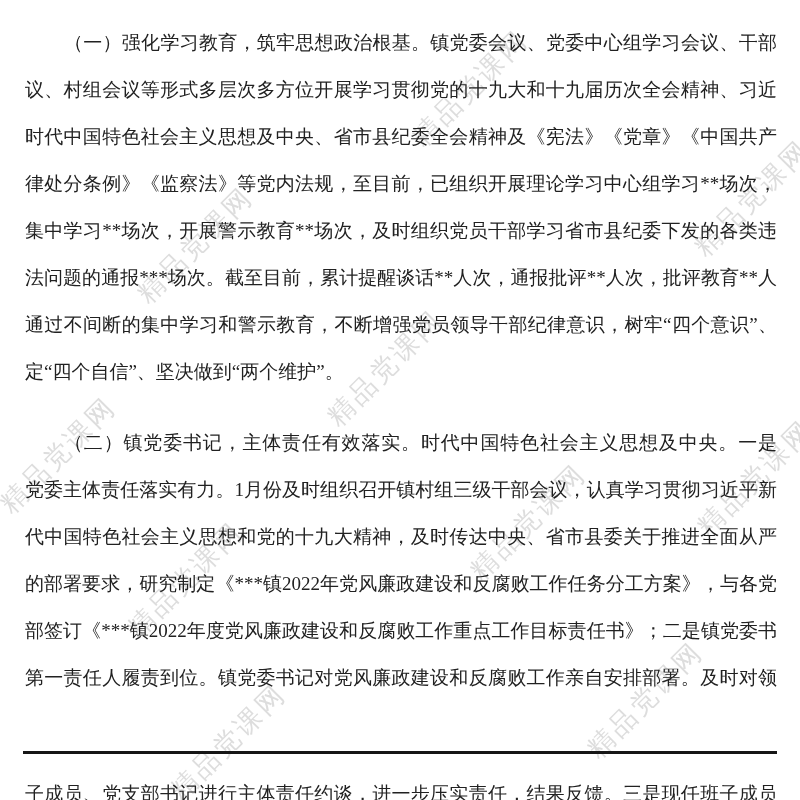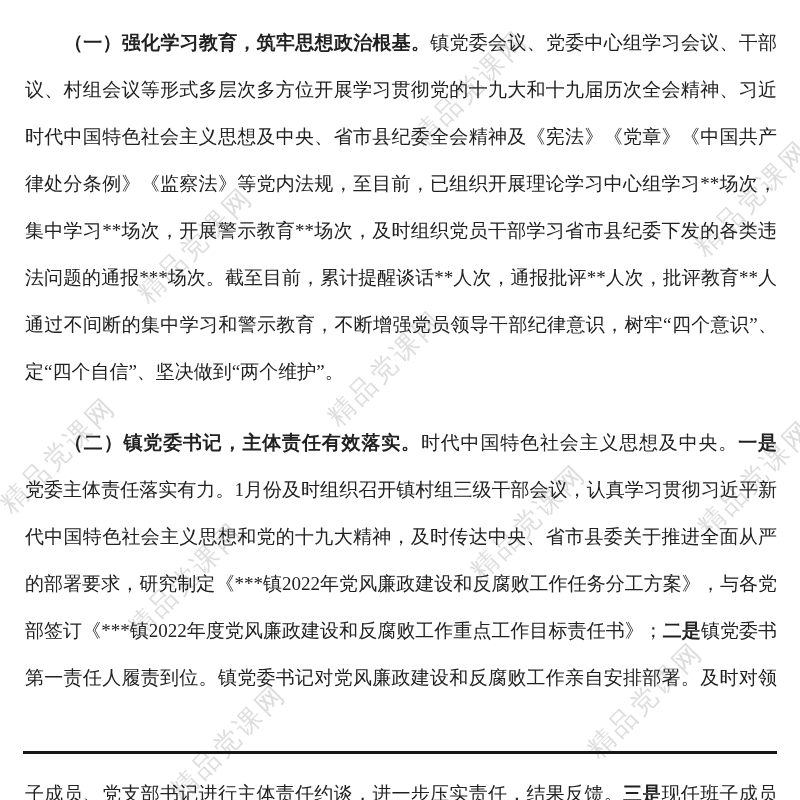--- a/index.html
+++ b/index.html
@@ -20,21 +20,21 @@
     color:#212121; font-size:19px;
   }
   .para { margin:0; }
   .line {
     height:47px; line-height:47px;
     text-align:justify; text-align-last:justify;
     overflow:hidden;
   }
   .line.short { text-align-last:left; }
   .line.first { text-indent:39px; }
-  .line b { font-weight:bold; }
+  .line b { font-weight:normal; }
   .separator-rule {
     position:absolute; left:23px; top:751px; width:754px; height:3px;
     background:#161616; z-index:2;
   }
   .partial-strip {
     position:absolute; left:25px; top:770px; width:752px; height:30px;
     overflow:hidden; z-index:2; color:#212121; font-size:19px;
   }
 </style>
 </head>

